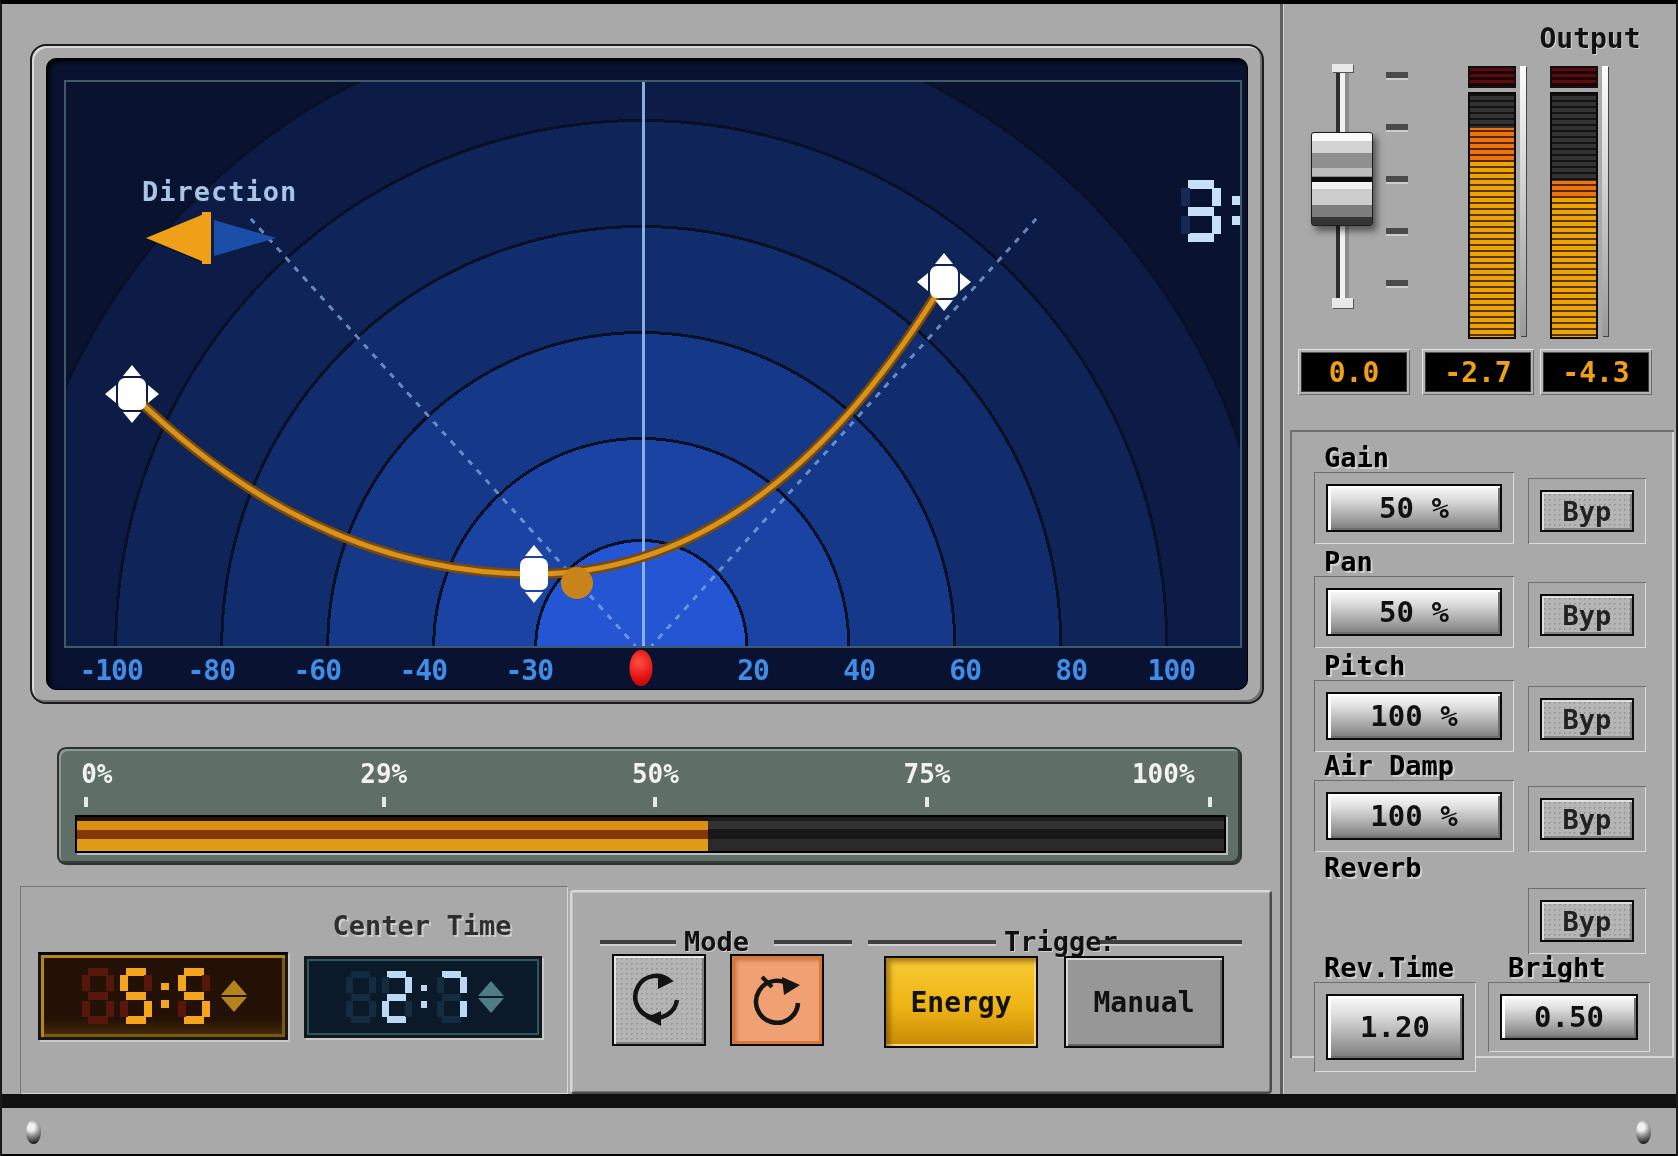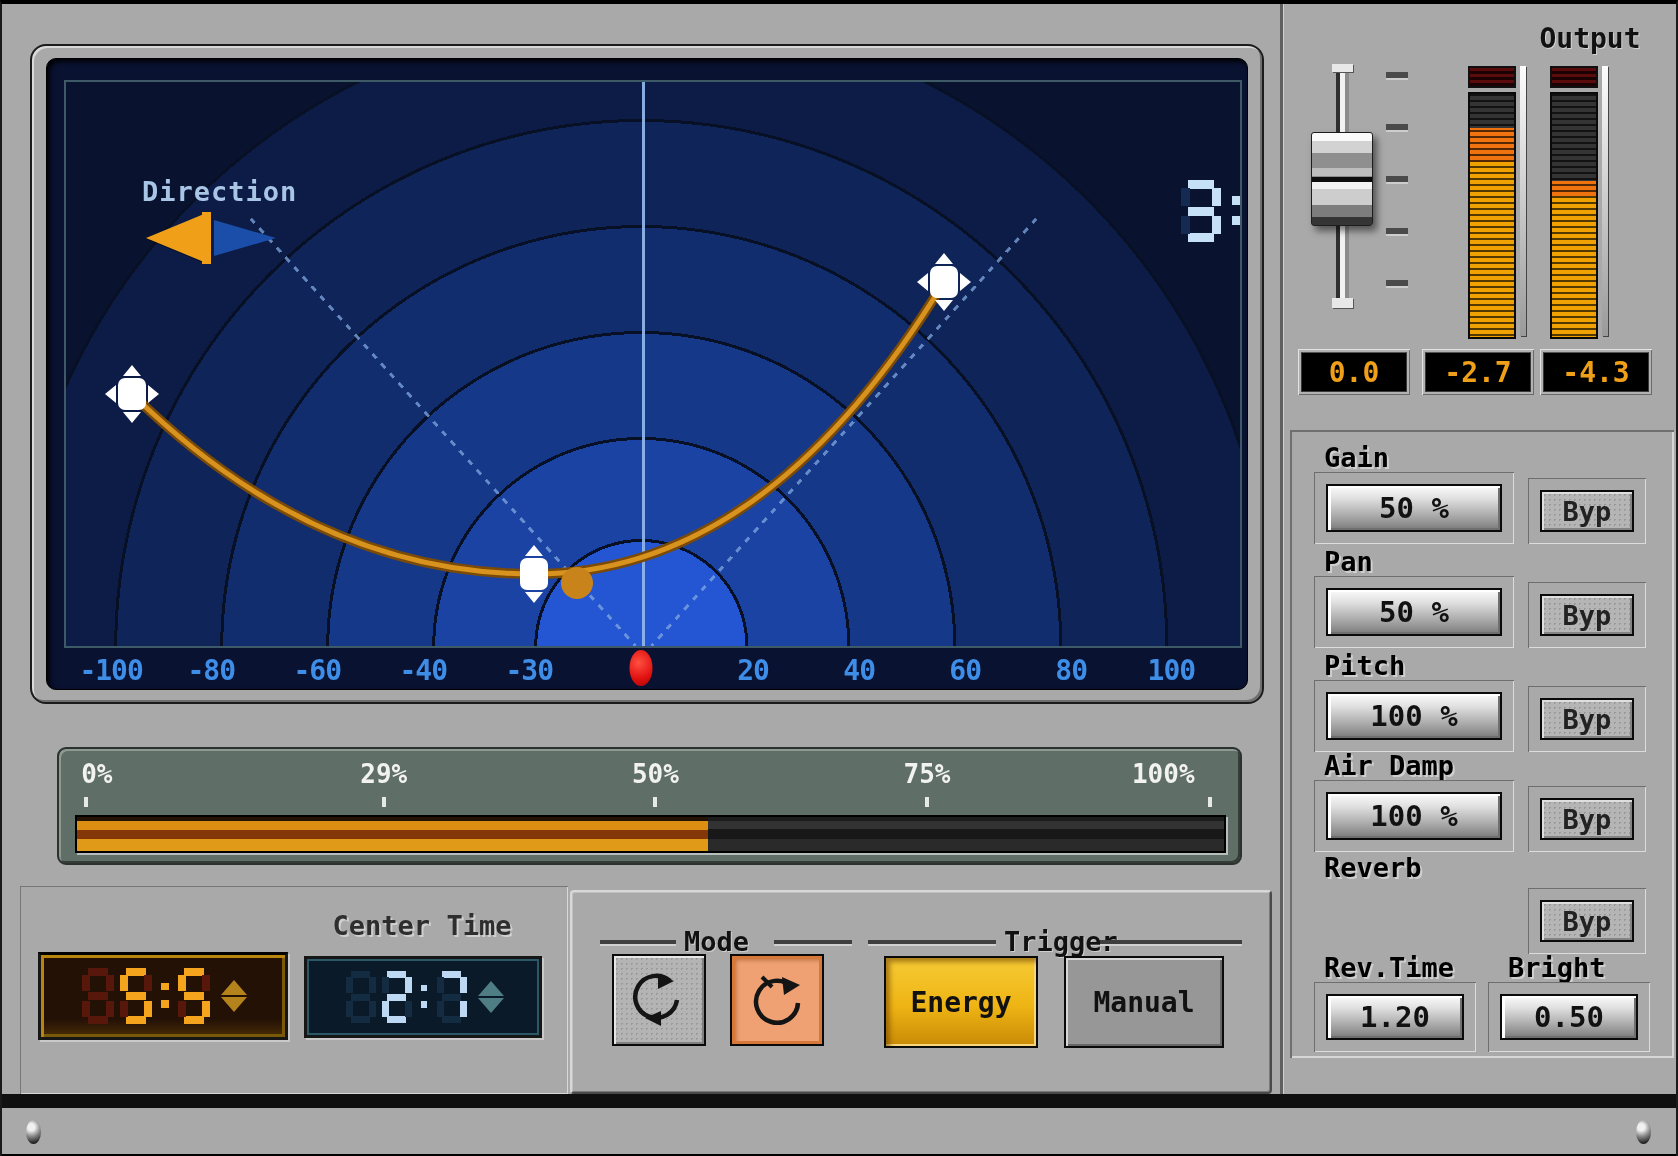--- a/index.html
+++ b/index.html
@@ -415,21 +415,21 @@
     <div class="bypbtn">Byp</div>
   </div>
 
   <div class="param-lbl" style="left:1322px;top:848px;">Reverb</div>
   <div class="groove" style="left:1526px;top:884px;width:118px;height:66px;">
     <div class="bypbtn">Byp</div>
   </div>
 
   <div class="param-lbl" style="left:1322px;top:948px;">Rev.Time</div>
   <div class="param-lbl" style="left:1506px;top:948px;">Bright</div>
-  <div class="groove" style="left:1312px;top:978px;width:162px;height:70px;">
+  <div class="groove" style="left:1312px;top:978px;width:162px;height:90px;">
     <div class="vbtn">1.20</div>
   </div>
   <div class="groove" style="left:1486px;top:978px;width:162px;height:70px;">
     <div class="vbtn">0.50</div>
   </div>
 
   <div class="abs" id="footer-black"></div>
   <div class="screw" style="left:24px;top:1116px;"></div>
   <div class="screw" style="left:1634px;top:1116px;"></div>
   <div class="abs" id="footer-bottom"></div>

